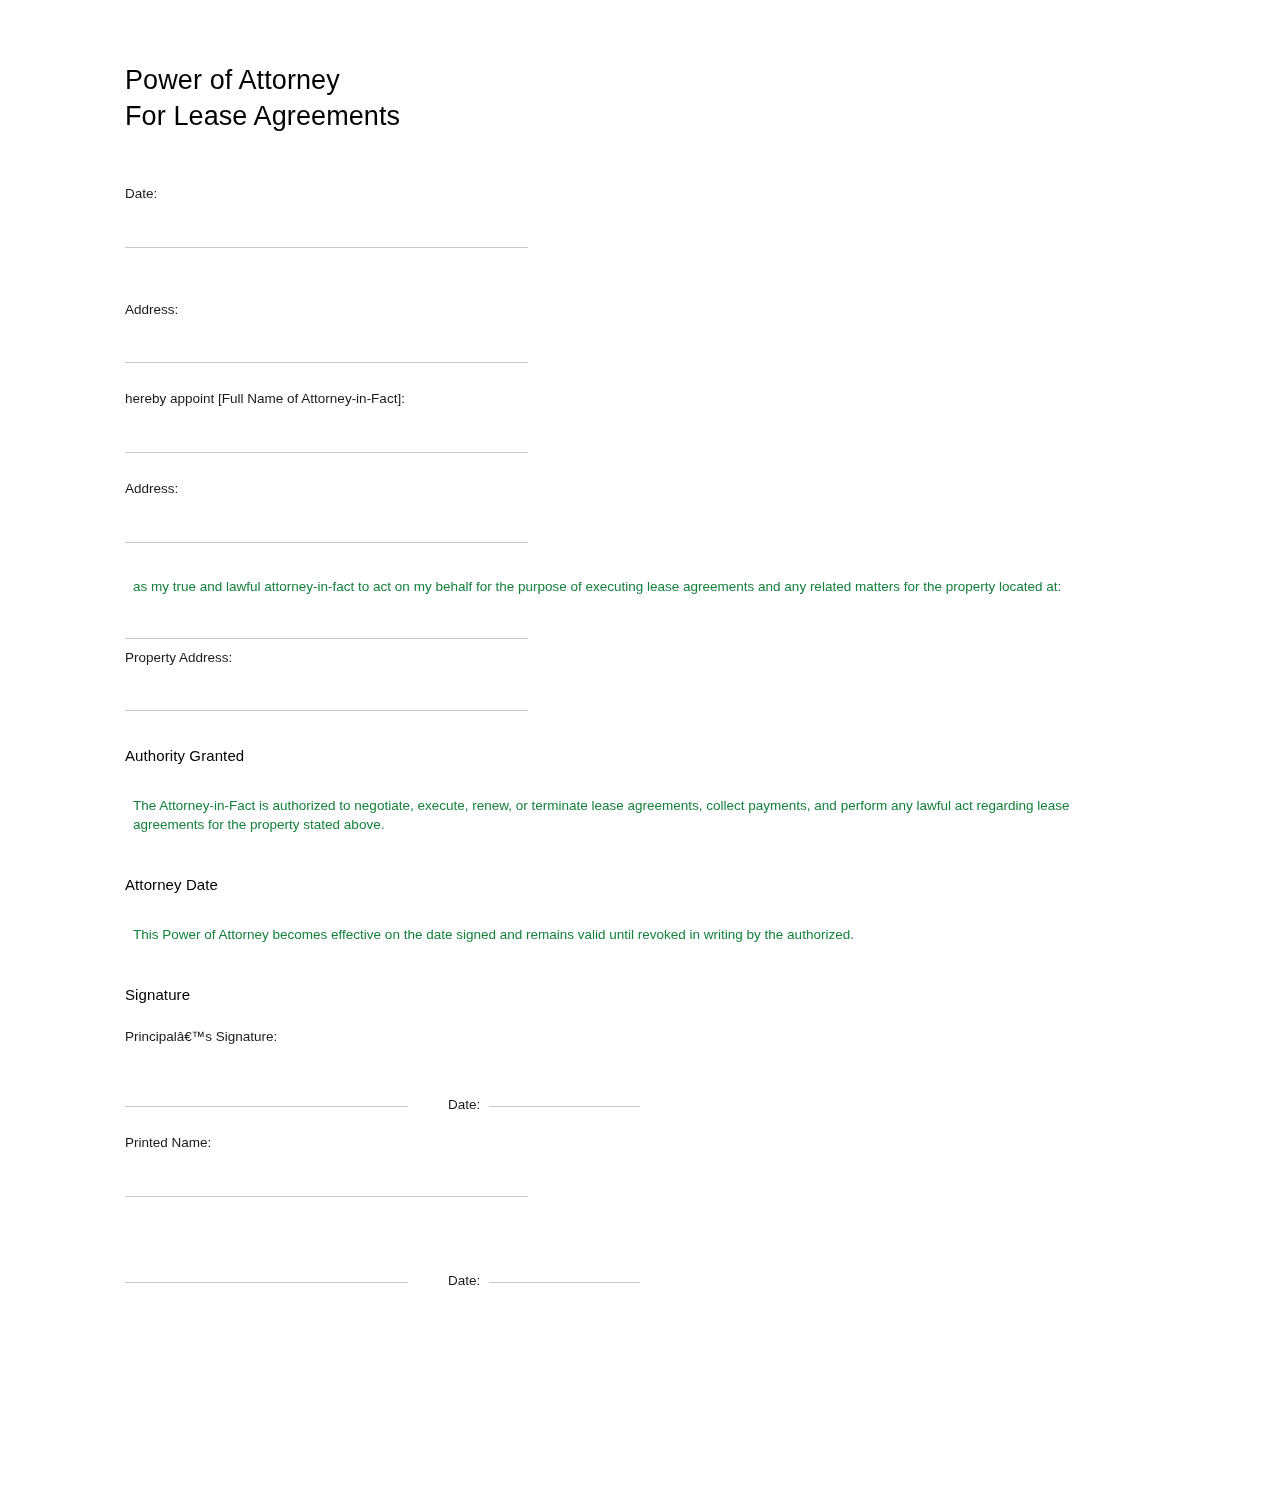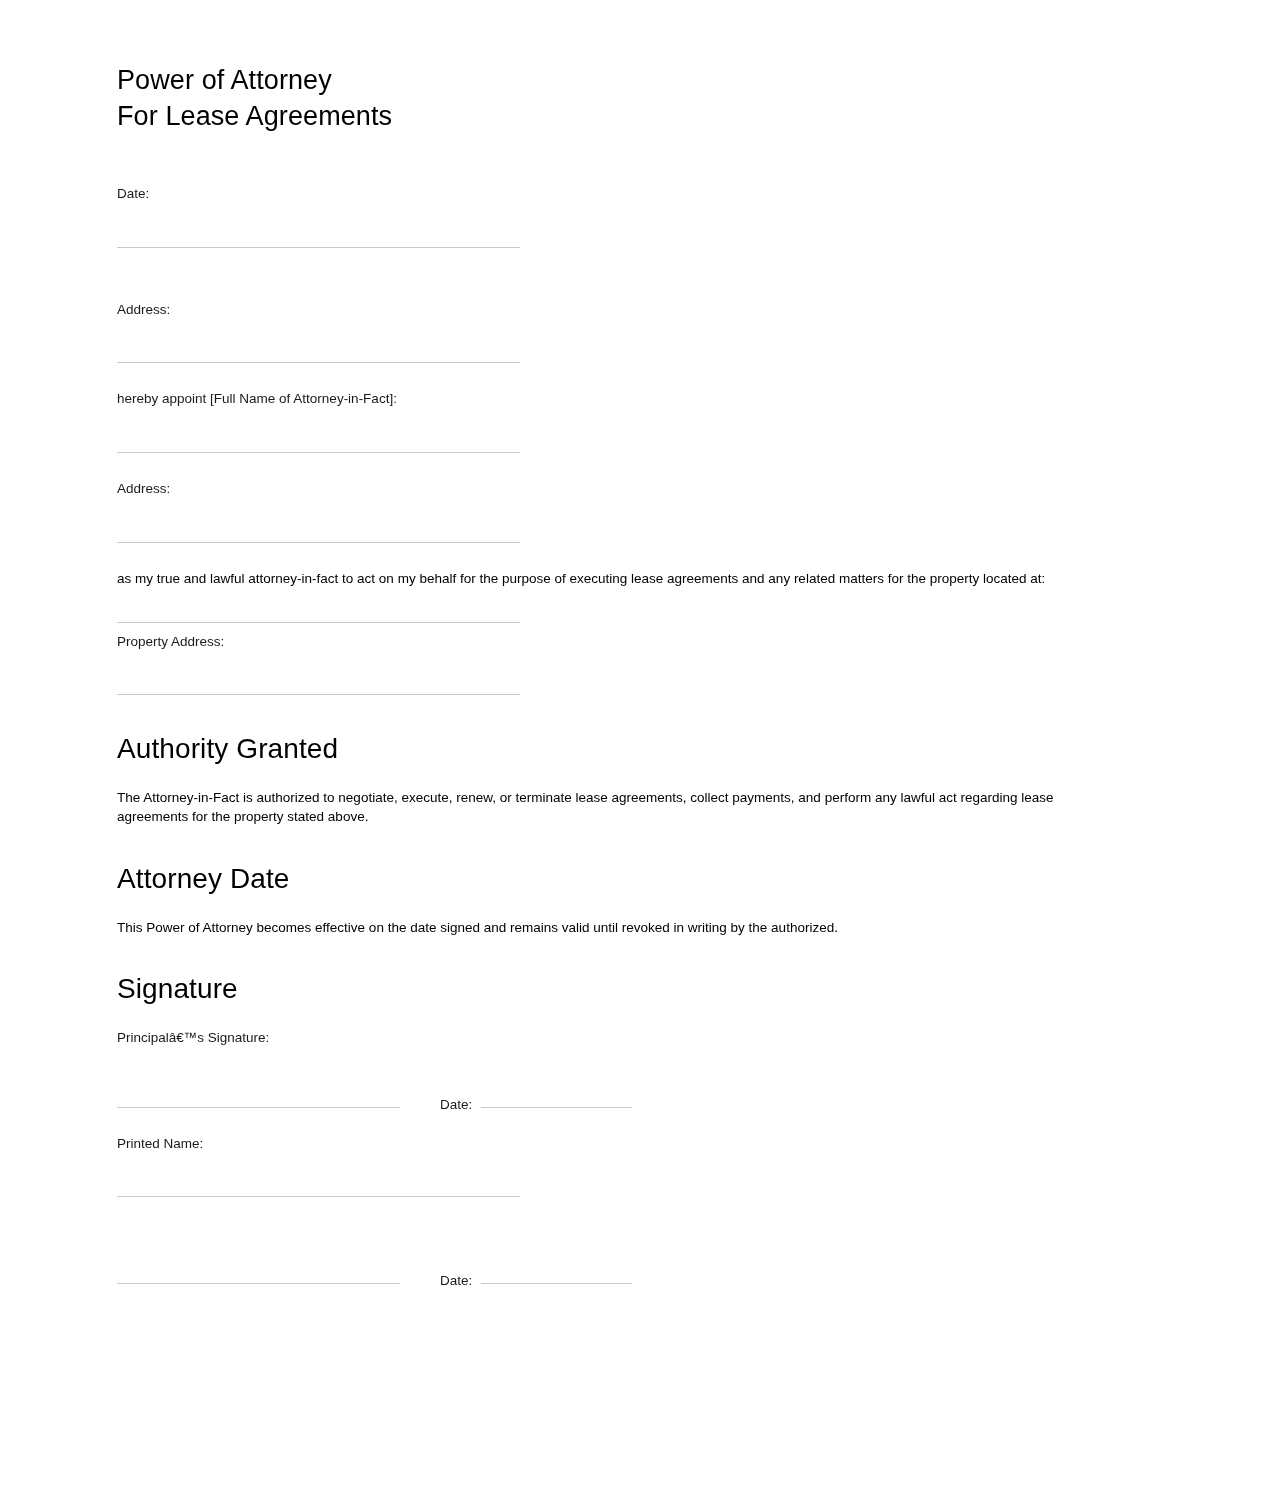--- a/index.html
+++ b/index.html
@@ -19,21 +19,21 @@
   .page {
     position: relative;
     width: 1263px;
     min-height: 1488px;
     background: #ffffff;
     box-sizing: border-box;
   }
 
   .content {
     position: absolute;
-    left: 117px;
+    left: 125px;
     top: 62px;
     width: 1000px;
   }
 
   
   .doc-title {
     font-size: 27px;
     font-weight: 400;
     line-height: 1.34;
     margin: 0 0 0 0;
@@ -67,28 +67,28 @@
 
   
   .sp-title-date { height: 50px; }
   .sp-label-rule { height: 43px; }
   .sp-rule-label { height: 26px; }
 
   
   .body-text {
     font-size: 13.5px;
     line-height: 1.42;
-    color: #000000;
-    margin: 0;
+    color: #15803d;
+    margin: 8px;
     width: 975px;
   }
 
   
   .section-heading {
-    font-size: 28px;
+    font-size: 15px;
     font-weight: 400;
     line-height: 1.25;
     color: #000;
     margin: 0;
     letter-spacing: 0.1px;
   }
 
   .sp-before-h2 { height: 36px; }
   .sp-after-h2  { height: 22px; }
 

